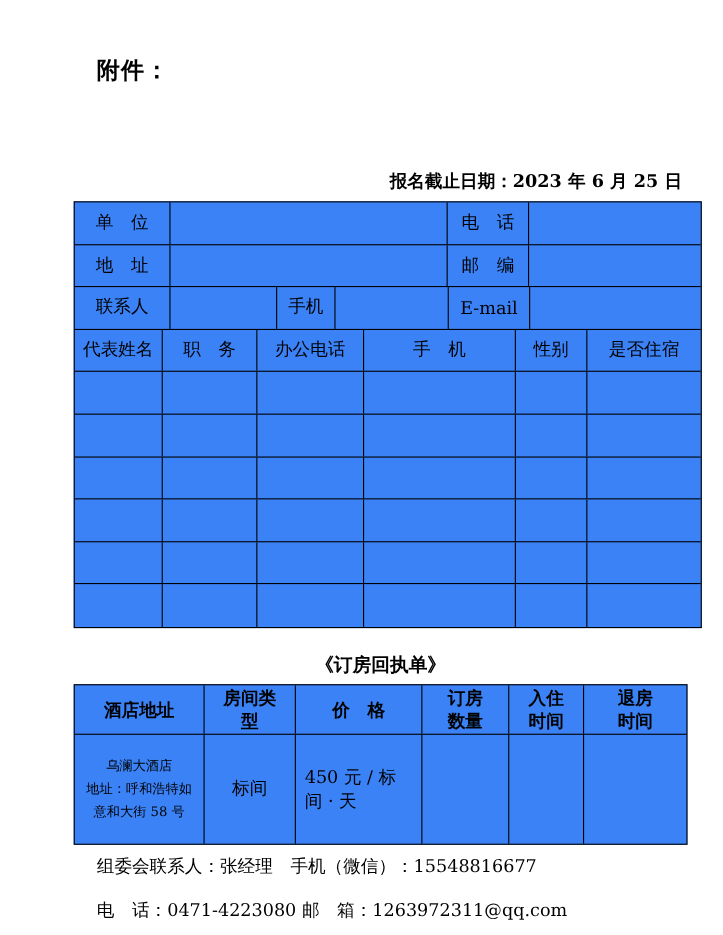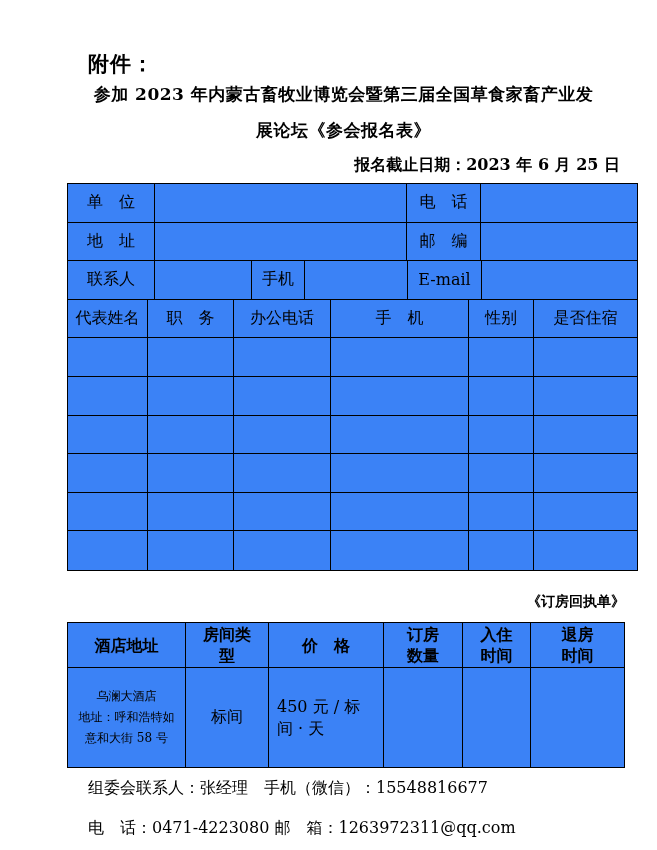--- a/index.html
+++ b/index.html
@@ -49,21 +49,21 @@
   .w-a1 { width: 87px; }  .w-a2 { width: 252px; } .w-a3 { width: 74px; text-align: right; }
   
   .w-b1 { width: 87px; }  .w-b2 { width: 97px; }  .w-b3 { width: 53px; }
   .w-b4 { width: 103px; } .w-b5 { width: 74px; }
   
   .w-c1 { width: 80px; }  .w-c2 { width: 86px; }  .w-c3 { width: 97px; }
   .w-c4 { width: 138px; } .w-c5 { width: 65px; }
 
   .booking-title {
     position: absolute; left: 67px; top: 593px; width: 558px;
-    text-align: right; font-size: 14px; font-weight: 700;
+    text-align: center; font-size: 17px; font-weight: 700;
   }
   .tbl2 { top: 622px; width: 558px; }
   .hrow { height: 45px; font-weight: 700; }
   .hrow .tc { line-height: 21px; text-align: center; }
   .drow { height: 99px; }
   
   .w-d1 { width: 118px; } .w-d2 { width: 83px; }  .w-d3 { width: 115px; }
   .w-d4 { width: 79px; }  .w-d5 { width: 68px; }
 
   .hdr-narrow { display: inline-block; width: 54px; }
@@ -79,24 +79,20 @@
   .footer-line1 { top: 778px; }
   .footer-line2 { top: 818px; }
 </style>
 </head>
 <body>
 
 <div class="page">
 
   <div class="attachment">附件：</div>
 
-  <div class="title-block">
-    <div class="title-line">参加 2023 年内蒙古畜牧业博览会暨第三届全国草食家畜产业发</div>
-    <div class="title-line title-line2">展论坛《参会报名表》</div>
-  </div>
 
   <div class="deadline">报名截止日期：2023 年 6 月 25 日</div>
 
   <div class="tbl tbl1">
 
     <div class="trow r-std">
       <div class="tc w-a1">单　位</div>
       <div class="tc w-a2"></div>
       <div class="tc w-a3">电　话</div>
       <div class="tc"></div>

